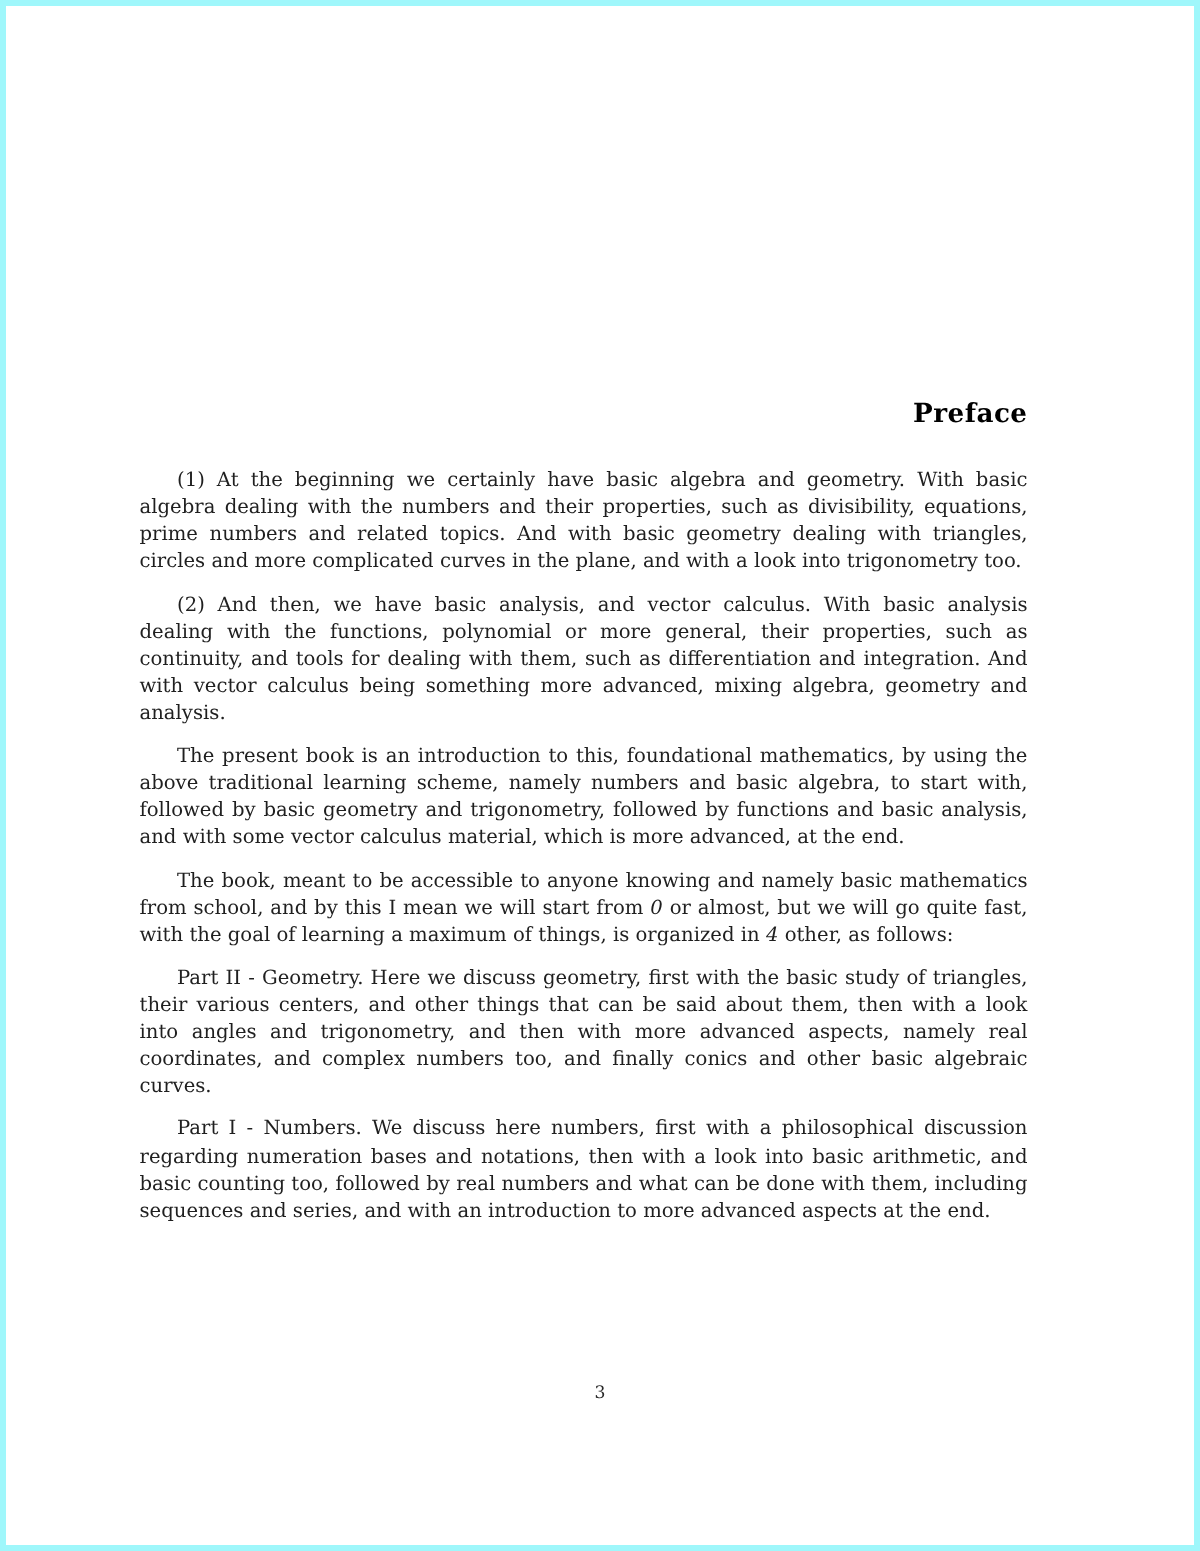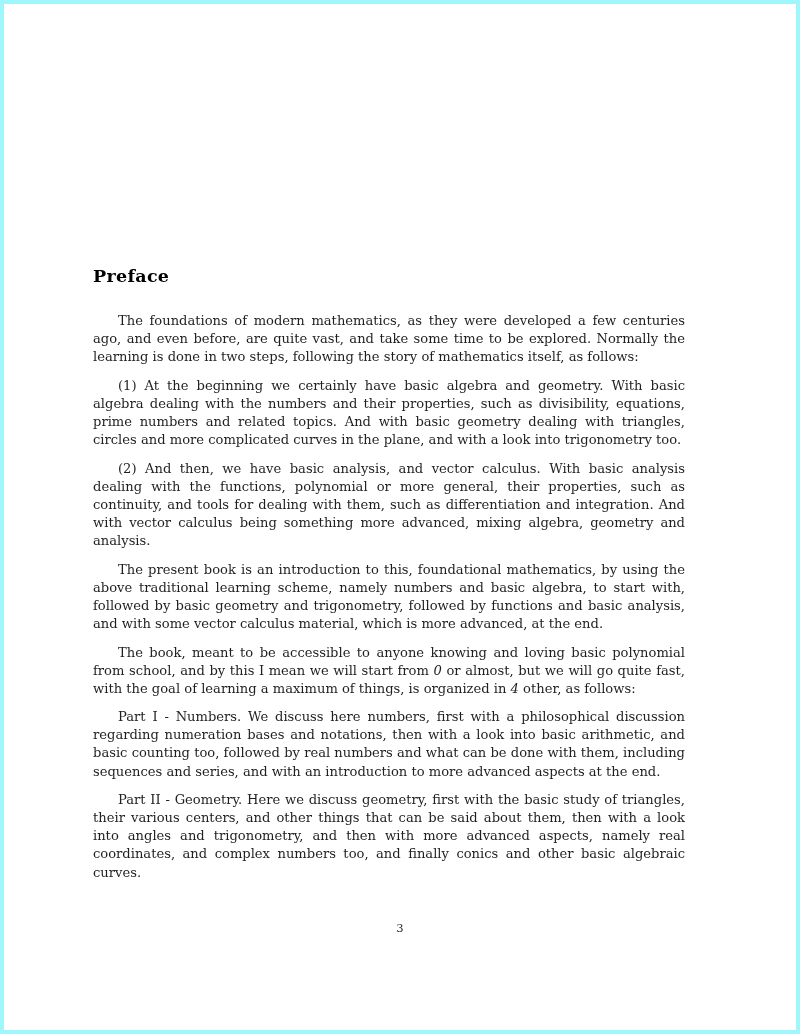--- a/index.html
+++ b/index.html
@@ -49,21 +49,21 @@
   #text-block {
     position: absolute;
     left: 89px;    
     top: 262px;
     width: 592px;
   }
 
   #doc-title {
     font-size: 17.5px;
     font-weight: bold;
-    text-align: left;
+    text-align: right;
     letter-spacing: 0.3px;
     margin: 0 0 26px 0;
     color: #000000;
   }
 
   p.para {
     margin: 0 0 10.5px 0;
     font-size: 13.1px;
     line-height: 18.1px;
     text-align: justify;
@@ -98,31 +98,30 @@
 <div id="page-frame" style="border-color: rgb(159, 247, 251);">
   <div id="corner-tick"></div>
 </div>
 
 <div id="page-sheet" style="background: rgb(255, 255, 255);">
 
   <div id="text-block">
 
     <h1 id="doc-title">Preface</h1>
 
-    <p class="para">The foundations of modern mathematics, as they were developed a few centuries ago, and even before, are quite vast, and take some time to be explored. Normally the learning is done in two steps, following the story of mathematics itself, as follows:</p>
 
     <p class="para">(1) At the beginning we certainly have basic algebra and geometry. With basic algebra dealing with the numbers and their properties, such as divisibility, equations, prime numbers and related topics. And with basic geometry dealing with triangles, circles and more complicated curves in the plane, and with a look into trigonometry too.</p>
 
     <p class="para">(2) And then, we have basic analysis, and vector calculus. With basic analysis dealing with the functions, polynomial or more general, their properties, such as continuity, and tools for dealing with them, such as differentiation and integration. And with vector calculus being something more advanced, mixing algebra, geometry and analysis.</p>
 
     <p class="para">The present book is an introduction to this, foundational mathematics, by using the above traditional learning scheme, namely numbers and basic algebra, to start with, followed by basic geometry and trigonometry, followed by functions and basic analysis, and with some vector calculus material, which is more advanced, at the end.</p>
 
-    <p class="para"><span>The book, meant to be accessible to anyone knowing and loving basic polynomial from school, and by this I mean we will start from </span><span class="mathnum">0</span><span> or almost, but we will go quite fast, with the goal of learning a maximum of things, is organized in </span><span class="mathnum">4</span><span> other, as follows:</span></p>
+    <p class="para"><span>The book, meant to be accessible to anyone knowing and namely basic mathematics from school, and by this I mean we will start from </span><span class="mathnum">0</span><span> or almost, but we will go quite fast, with the goal of learning a maximum of things, is organized in </span><span class="mathnum">4</span><span> other, as follows:</span></p>
+
+    <p class="para">Part II - Geometry. Here we discuss geometry, first with the basic study of triangles, their various centers, and other things that can be said about them, then with a look into angles and trigonometry, and then with more advanced aspects, namely real coordinates, and complex numbers too, and finally conics and other basic algebraic curves.</p>
 
     <p class="para">Part I - Numbers. We discuss here numbers, first with a philosophical discussion regarding numeration bases and notations, then with a look into basic arithmetic, and basic counting too, followed by real numbers and what can be done with them, including sequences and series, and with an introduction to more advanced aspects at the end.</p>
-
-    <p class="para">Part II - Geometry. Here we discuss geometry, first with the basic study of triangles, their various centers, and other things that can be said about them, then with a look into angles and trigonometry, and then with more advanced aspects, namely real coordinates, and complex numbers too, and finally conics and other basic algebraic curves.</p>
 
   </div>
 
   <div id="page-number">3</div>
 
 </div>
 
 </body></html>

